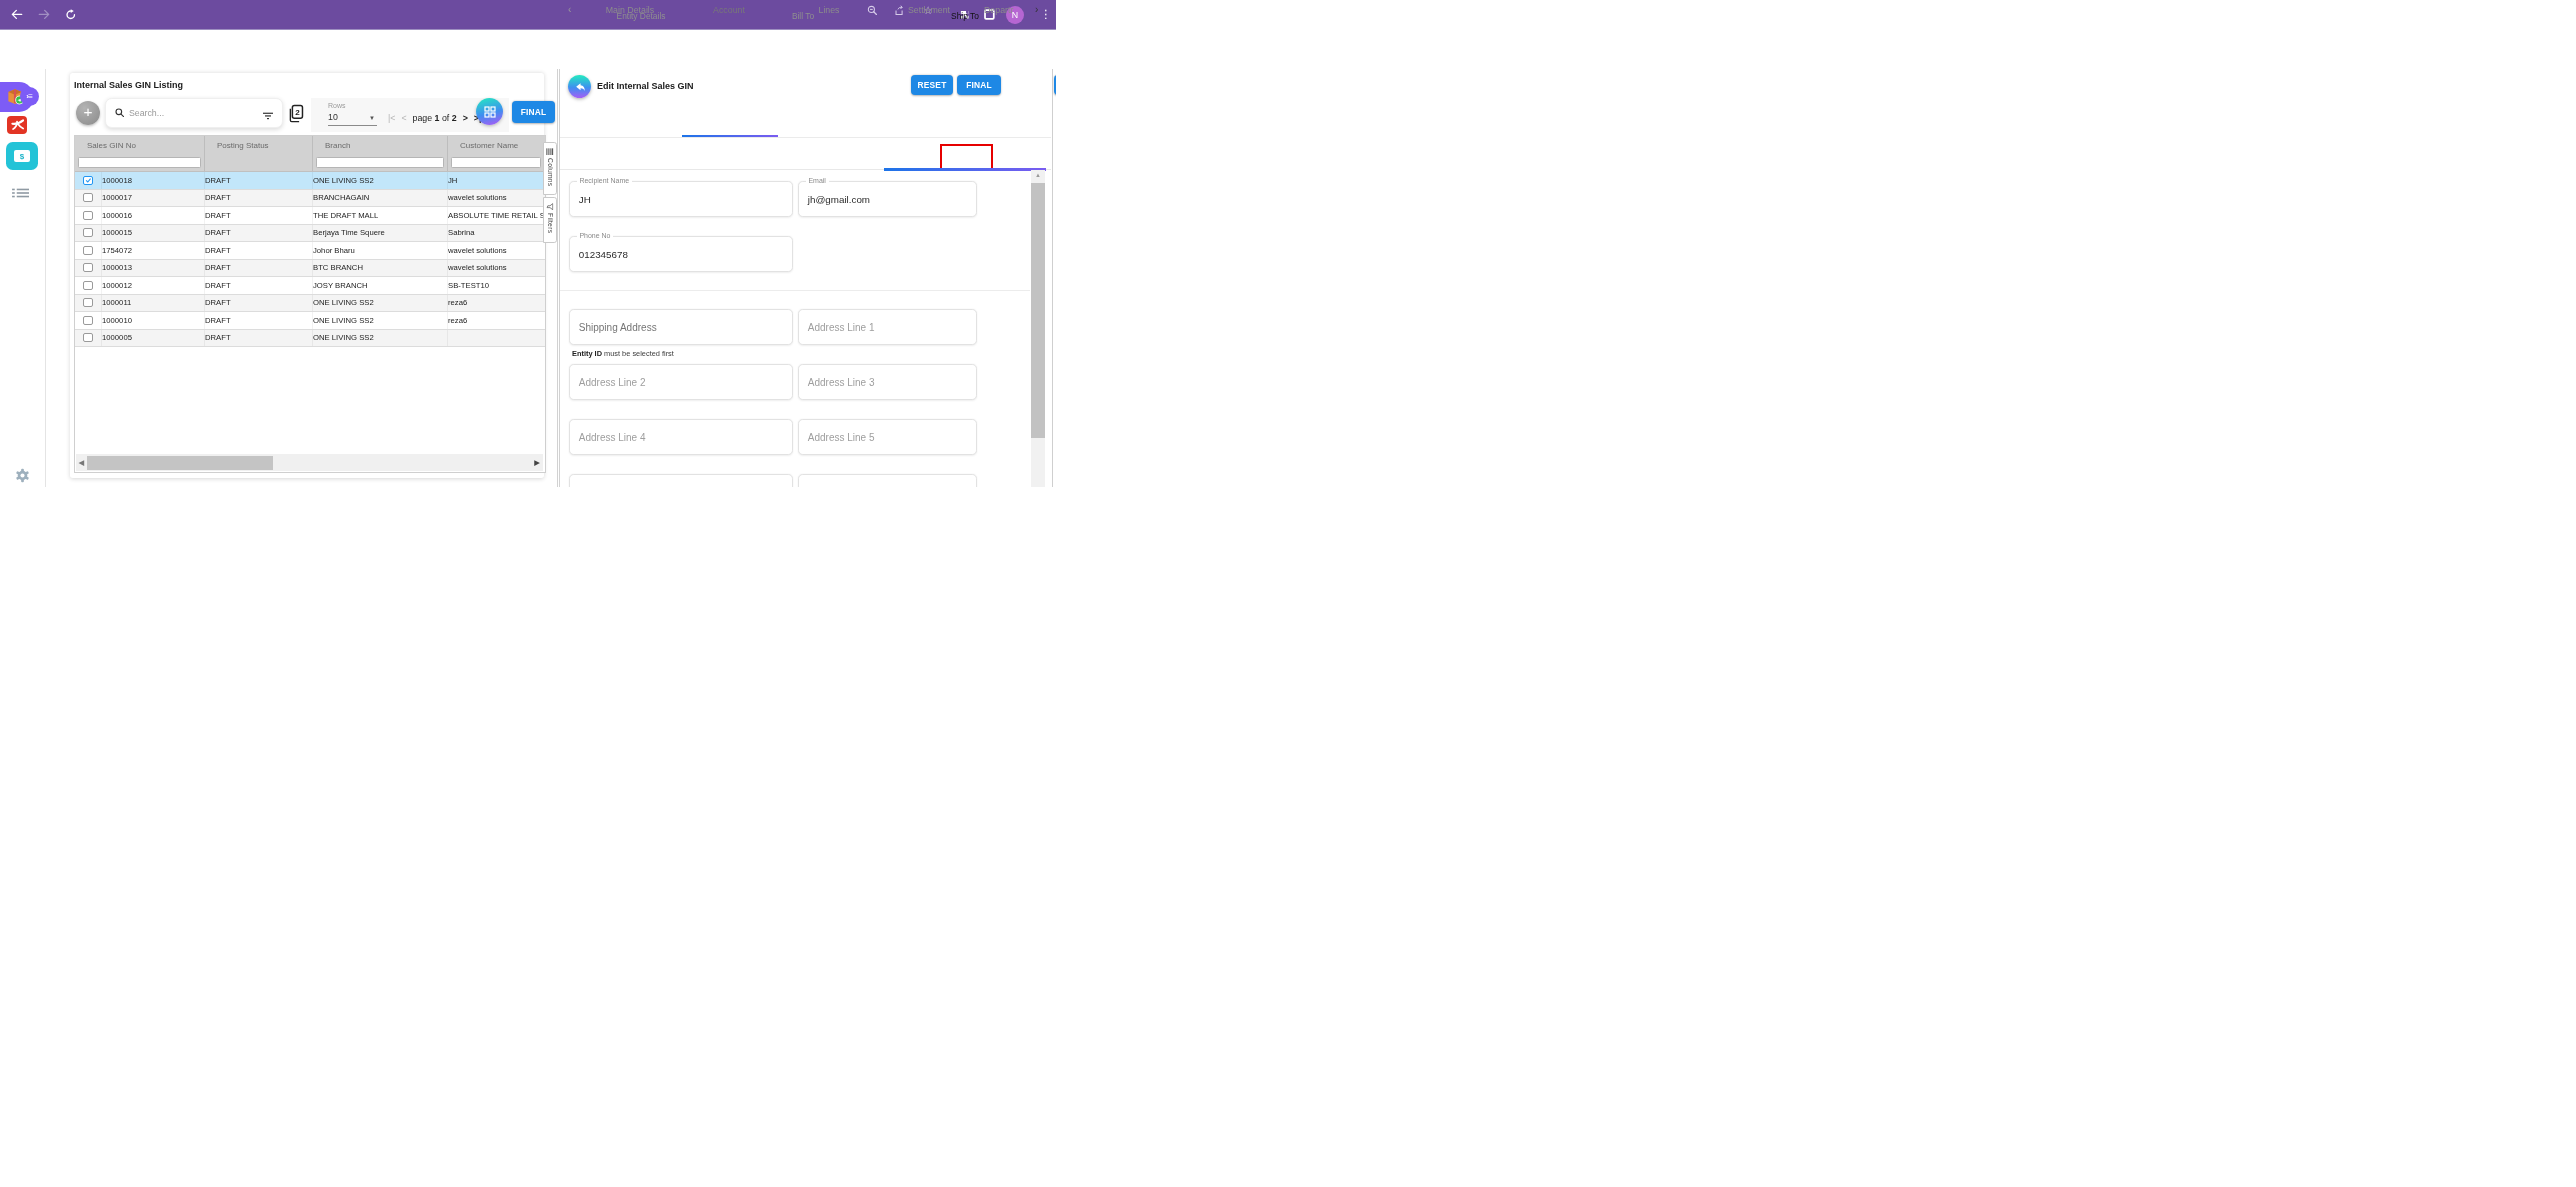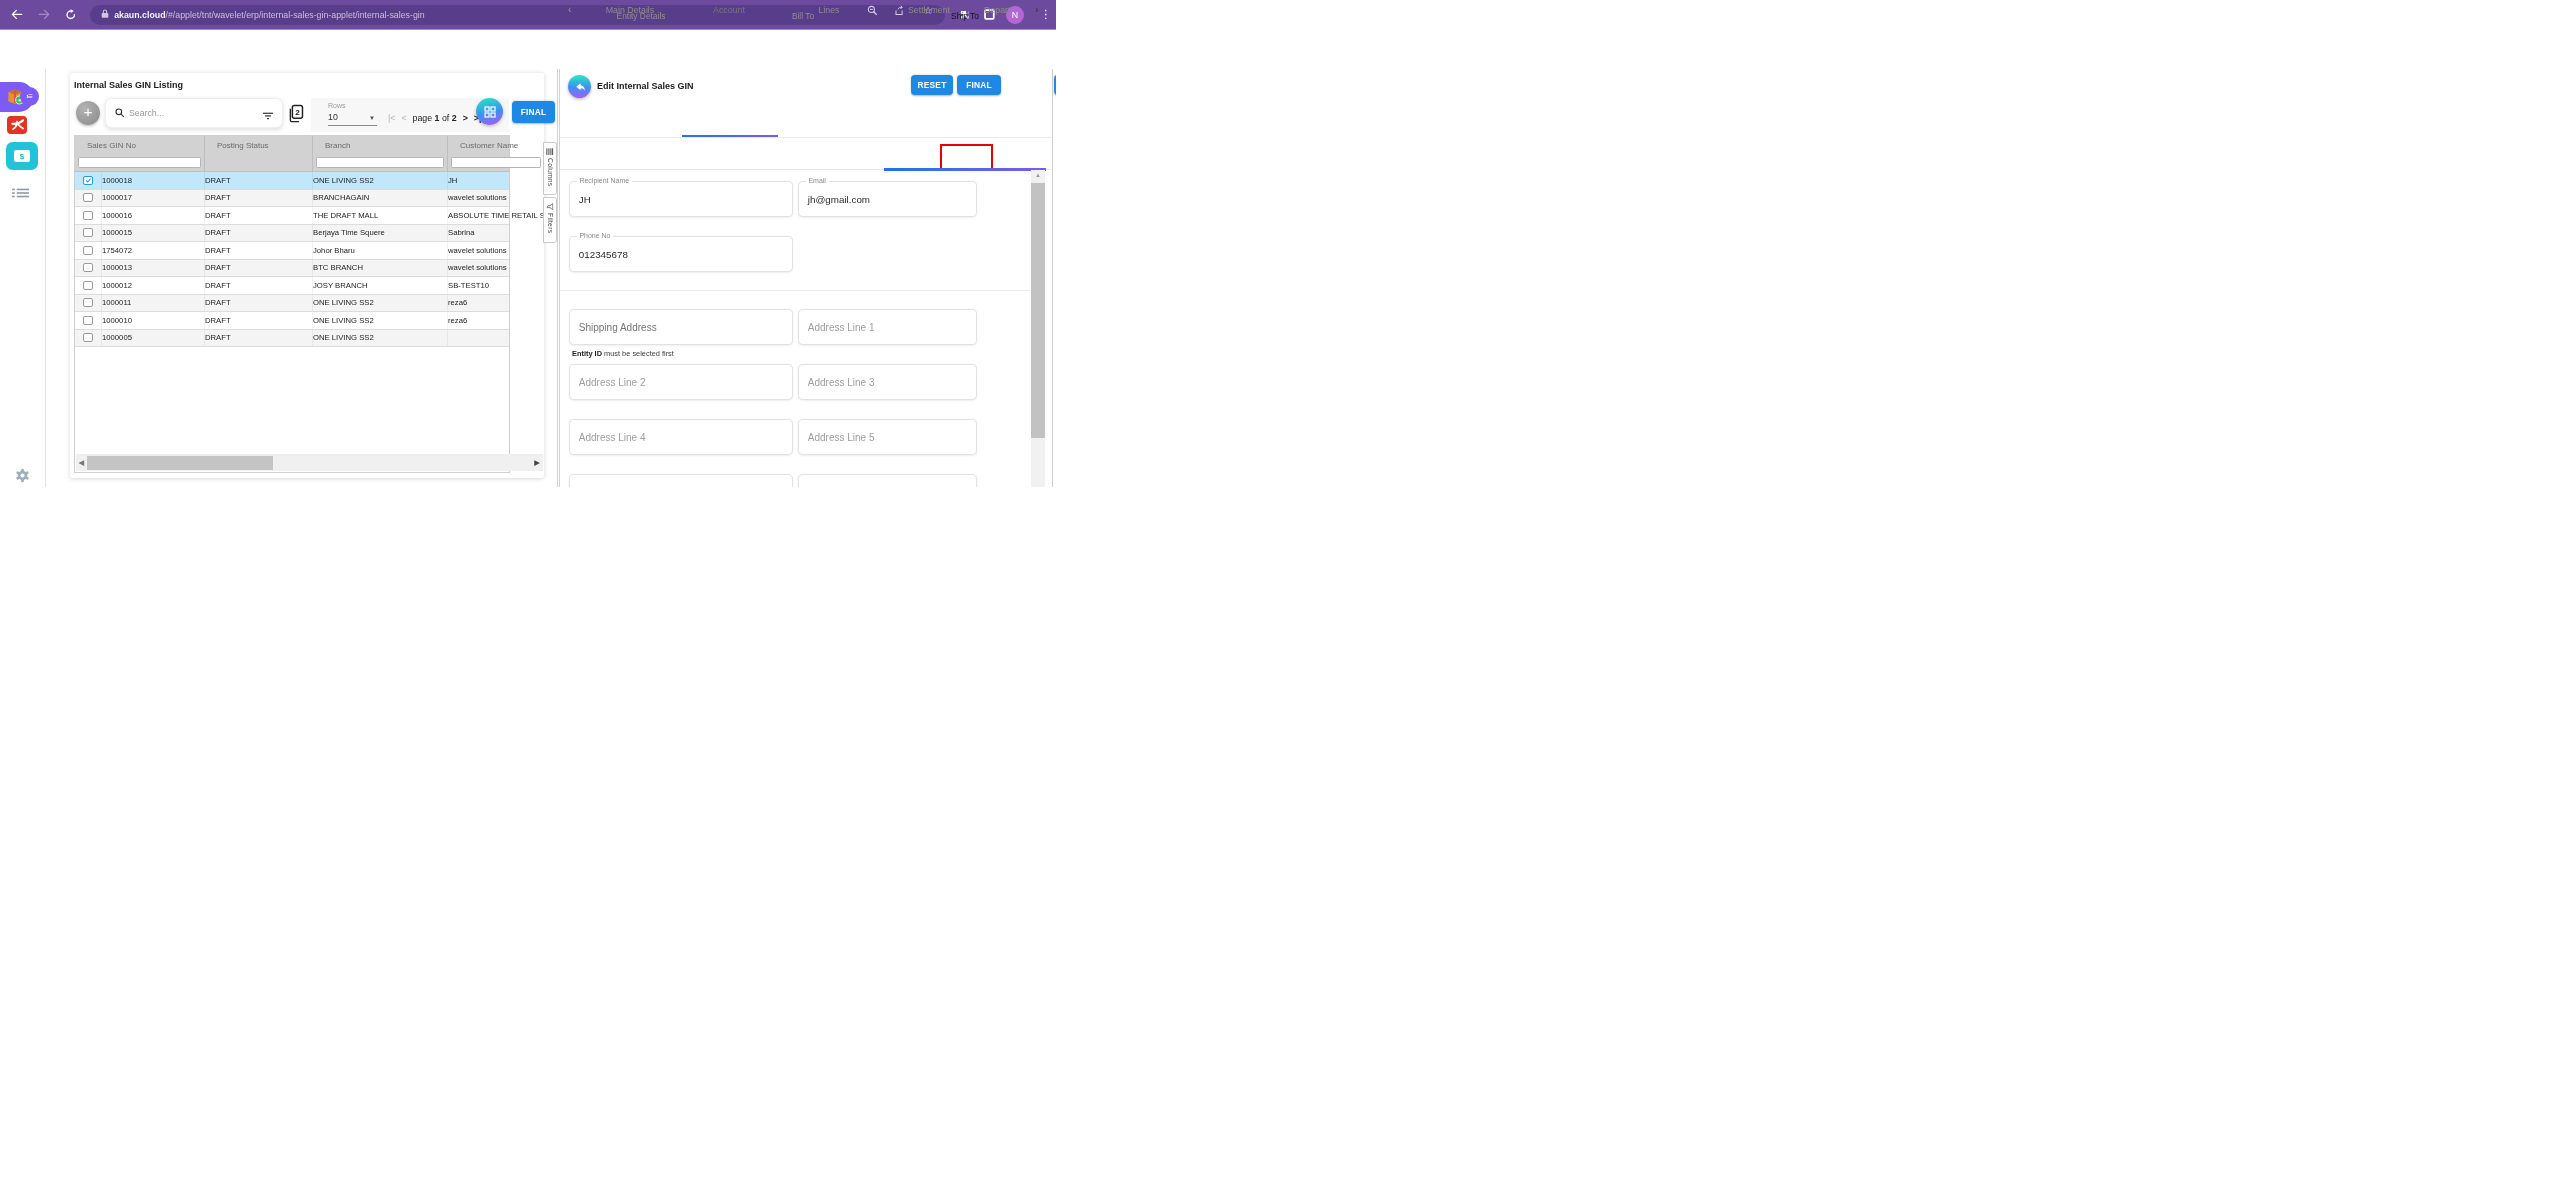--- a/index.html
+++ b/index.html
@@ -57,21 +57,21 @@
   .rows-dd { position:absolute; left:369px; top:115px; font-size:6px; color:#555; }
   .pag { position:absolute; left:388px; top:113px; font-size:8.8px; color:#222; display:flex; gap:6px; align-items:center; }
   .pag .dis { color:#b5b5b5; }
   .pag b { font-weight:700; }
   .gridbtn { position:absolute; left:476px; top:98px; width:27px; height:27px; border-radius:50%;
     background:linear-gradient(165deg,#26e3c4 5%,#3f8ef0 55%,#a55ef5 95%); display:flex; align-items:center; justify-content:center; box-shadow:0 1.3px 3.4px rgba(0,0,0,.25); }
   .finalbtn { position:absolute; background:#1e88e5; color:#fff; font-weight:700; border:none; border-radius:4px; font-size:8.4px; letter-spacing:0.2px; box-shadow:0 0.7px 2px rgba(0,0,0,.3); font-family:"Liberation Sans",sans-serif; }
   .finalbtn.top { left:512px; top:101px; width:43px; height:22px; }
 
   
-  .table { position:absolute; left:74px; top:135px; width:436px; height:338px; border:0.7px solid #cfcfcf; background:#fff; }
+  .table { position:absolute; left:74px; top:135px; width:472px; height:338px; border:0.7px solid #cfcfcf; background:#fff; }
   .thead, .tfilter { display:grid; grid-template-columns:130px 108px 135px 96px; background:#d2d2d2; }
   .thead { height:18px; }
   .tfilter { height:18px; border-bottom:0.7px solid #c0c0c0; }
   .hcell { font-size:8px; color:#6b6b6b; display:flex; align-items:center; padding-left:12px; border-right:0.7px solid #bdbdbd; overflow:hidden; white-space:nowrap; }
   .hcell:last-child { border-right:none; }
   .fcell { display:flex; align-items:center; border-right:0.7px solid #bdbdbd; padding:0 3.4px; }
   .fcell:last-child { border-right:none; }
   .fcell input { width:100%; height:11.5px; border:0.7px solid #b5b5b5; border-radius:1.3px; background:#fff; outline:none; }
   .trow { display:grid; grid-template-columns:27px 103px 108px 135px 96px; height:17.5px; border-bottom:0.7px solid #dcdcdc; background:#fff; }
   .trow.odd { background:#f4f4f4; }
@@ -149,29 +149,20 @@
       <svg width="12" height="10.8" viewBox="0 0 18 16">
           <path d="M10 2 L16 8 L10 14 M15.5 8 H2" stroke="#a18fc2" stroke-width="2" fill="none" stroke-linecap="round" stroke-linejoin="round"></path>
         </svg>
     </div>
     <div class="bicon" style="left:63px;">
       <svg width="11.5" height="11.5" viewBox="0 0 17 17">
           <path d="M14 8.5 A5.5 5.5 0 1 1 8.5 3" stroke="#fff" stroke-width="2" fill="none" stroke-linecap="round"></path>
           <path d="M8.5 0.5 L13 3 L8.5 5.8 Z" fill="#fff"></path>
         </svg>
     </div>
-    <div class="urlpill">
-      <span style="margin-left:10.8px;">
-        <svg width="8" height="9.4" viewBox="0 0 12 14">
-            <rect x="1" y="6" width="10" height="7" rx="1.5" fill="#cfc4e2"></rect>
-            <path d="M3.5 6 V4 a2.5 2.5 0 0 1 5 0 V6" stroke="#cfc4e2" stroke-width="1.6" fill="none"></path>
-          </svg>
-      </span>
-      <span class="urltext"><b>akaun.cloud</b><span>/#/applet/tnt/wavelet/erp/internal-sales-gin-applet/internal-sales-gin</span></span>
-    </div>
     <div class="pillicon" style="left:866px;">
       <svg width="10.8" height="10.8" viewBox="0 0 16 16">
           <circle cx="6.5" cy="6.5" r="4.5" stroke="#d6cbe9" stroke-width="1.6" fill="none"></circle>
           <path d="M4.5 6.5h4" stroke="#d6cbe9" stroke-width="1.6"></path>
           <path d="M10 10 L14 14" stroke="#d6cbe9" stroke-width="1.8" stroke-linecap="round"></path>
         </svg>
     </div>
     <div class="pillicon" style="left:893px;">
       <svg width="10.8" height="10.8" viewBox="0 0 16 16">
           <path d="M3 8v6h9V8" stroke="#d6cbe9" stroke-width="1.5" fill="none"></path>

